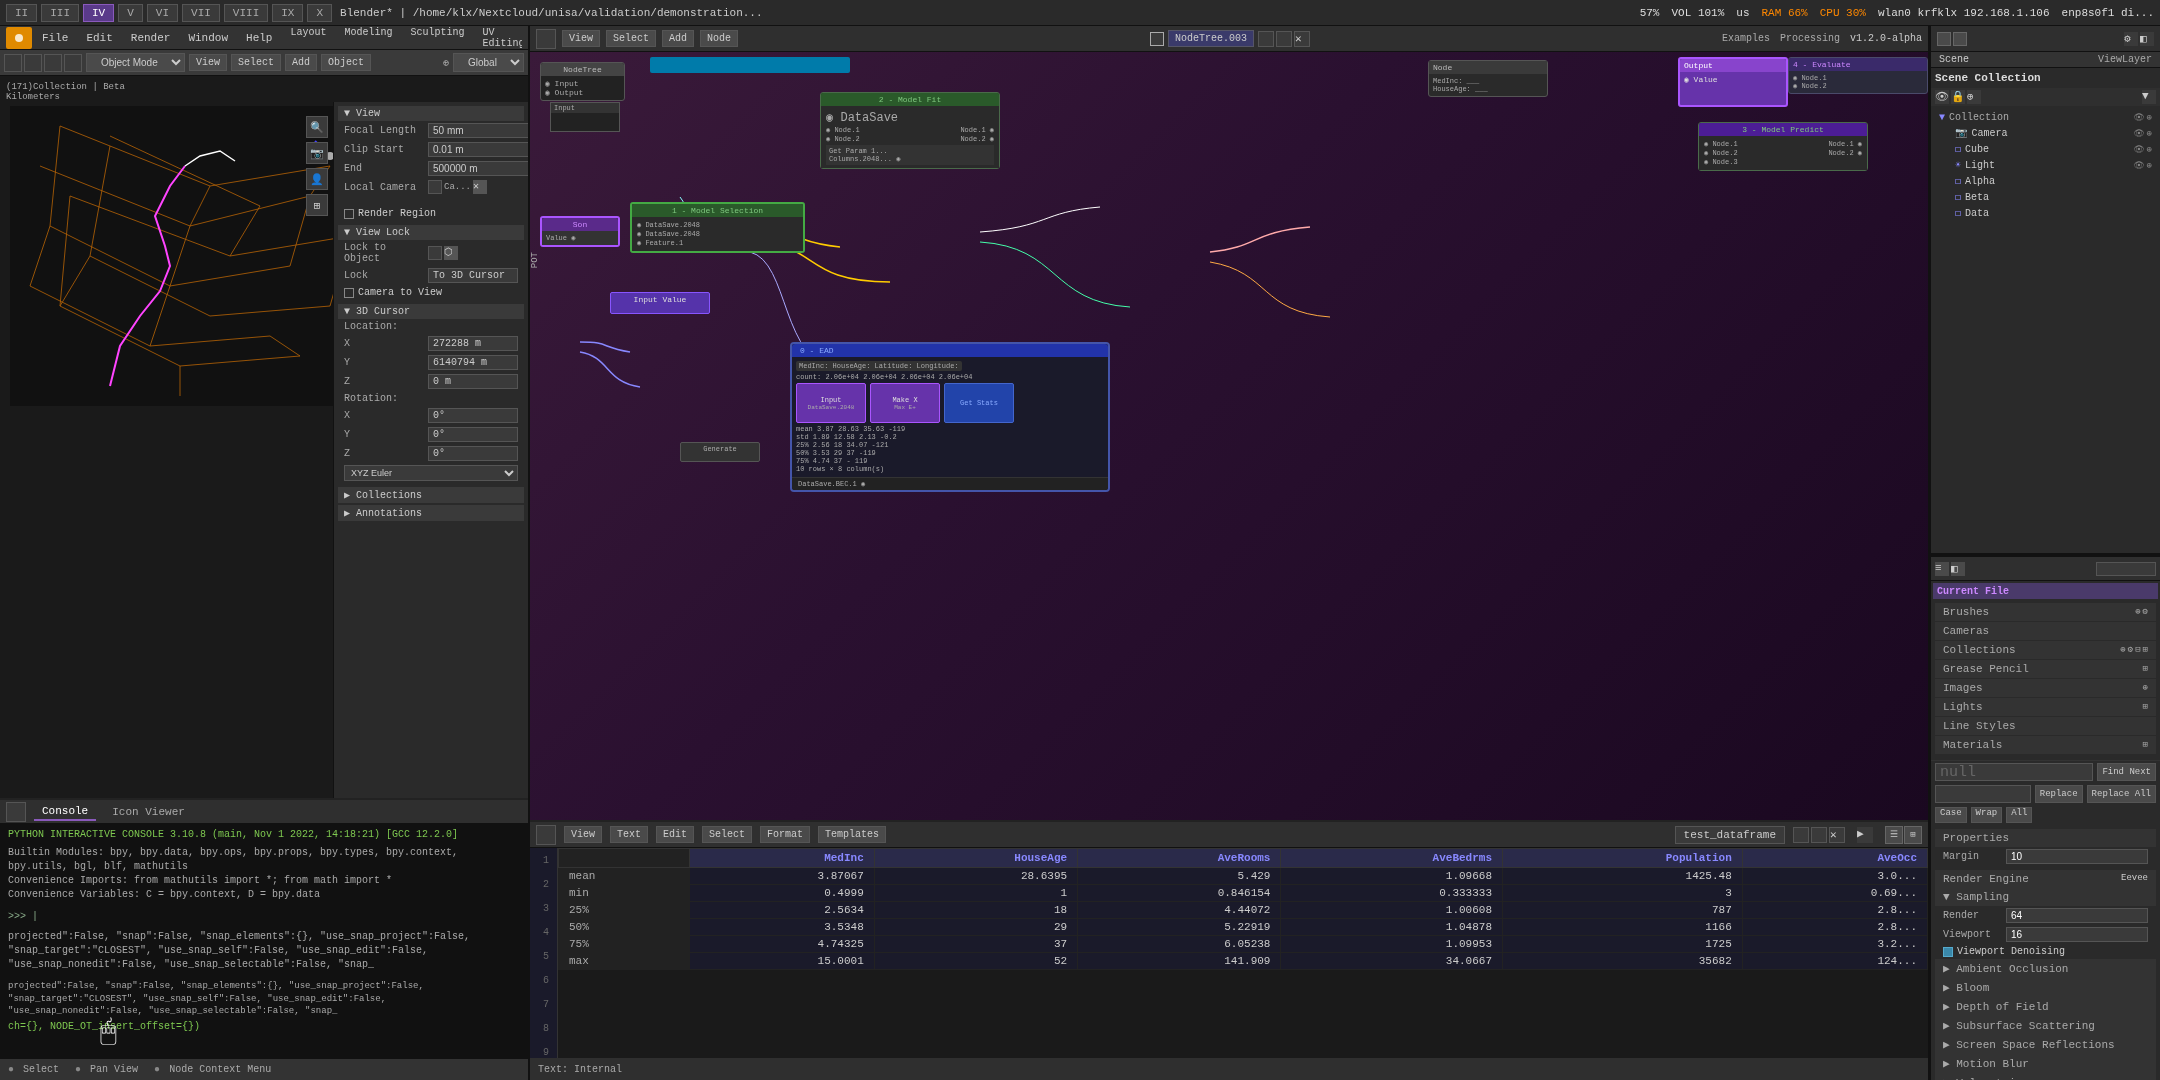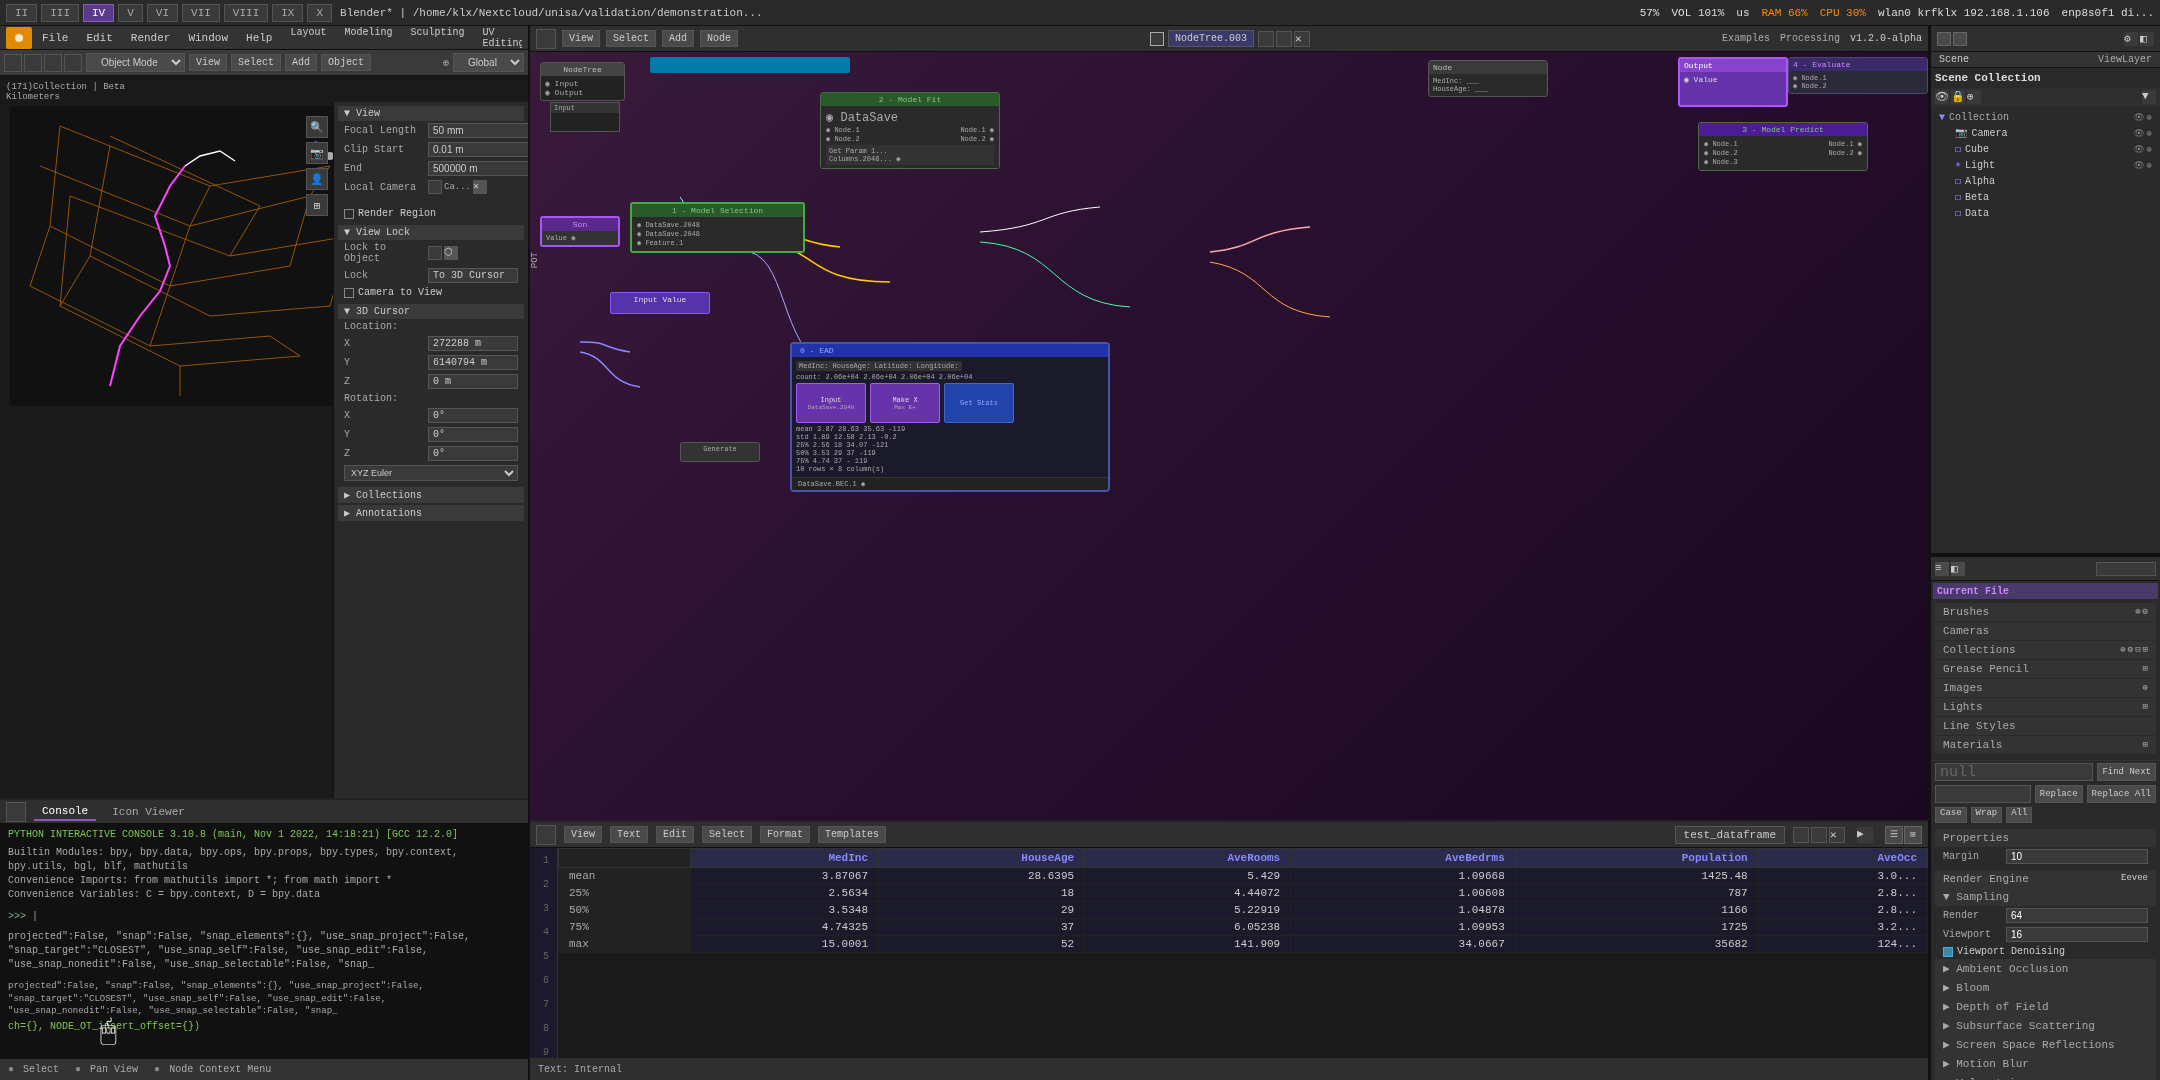--- a/index.html
+++ b/index.html
@@ -917,20 +917,29 @@
             </thead>
             <tbody id="df-tbody">
                 <tr>
                   <td>mean</td>
                   <td>3.87067</td>
                   <td>28.6395</td>
                   <td>5.429</td>
                   <td>1.09668</td>
                   <td>1425.48</td>
                   <td>3.0...</td>
+                </tr>
+                <tr>
+                  <td>min</td>
+                  <td>0.4999</td>
+                  <td>1</td>
+                  <td>0.846154</td>
+                  <td>0.333333</td>
+                  <td>3</td>
+                  <td>0.69...</td>
                 </tr>
                 <tr>
                   <td>25%</td>
                   <td>2.5634</td>
                   <td>18</td>
                   <td>4.44072</td>
                   <td>1.00608</td>
                   <td>787</td>
                   <td>2.8...</td>
                 </tr>

